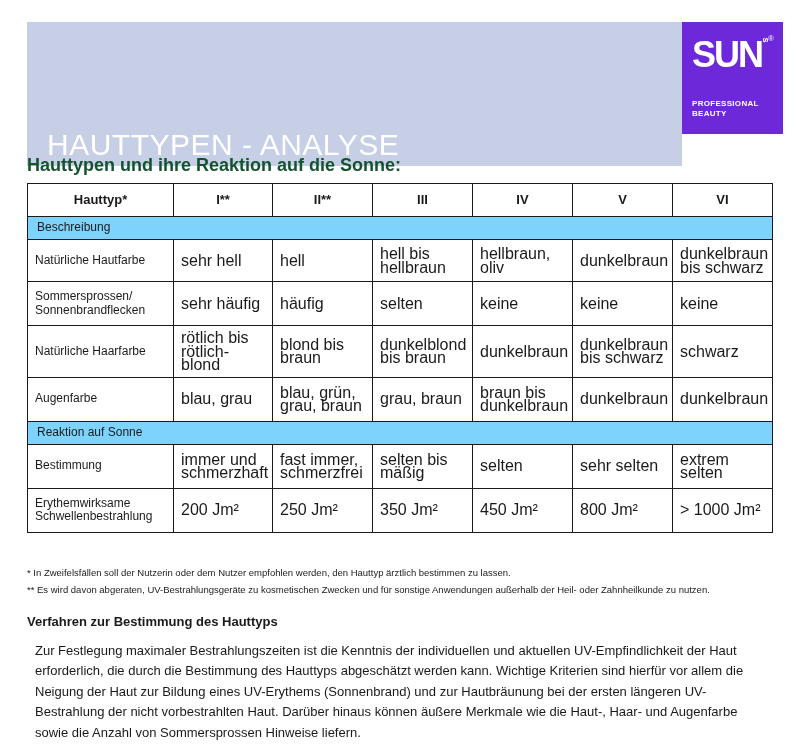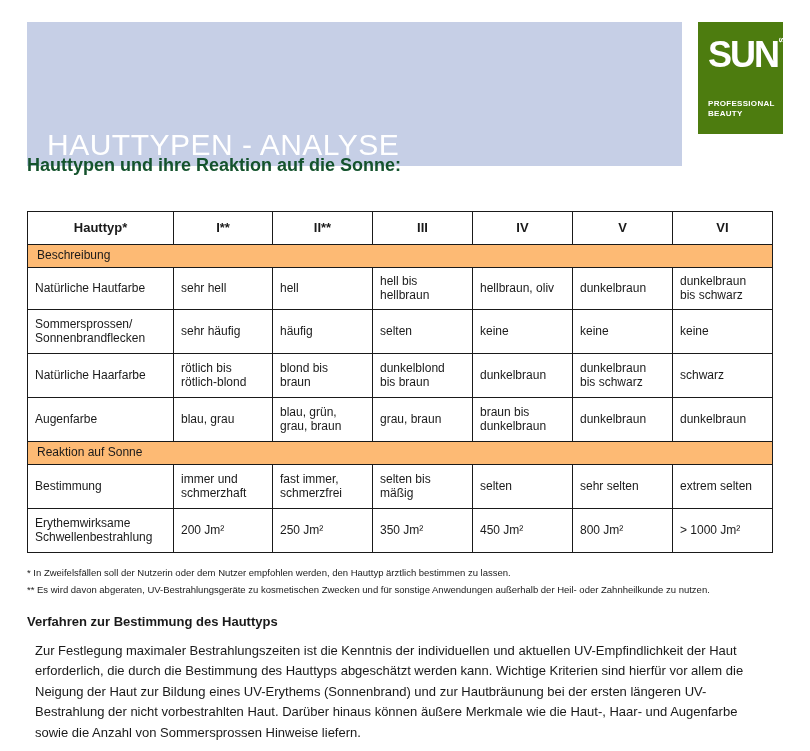--- a/index.html
+++ b/index.html
@@ -27,22 +27,22 @@
     position: absolute;
     left: 20px; bottom: 4px;
     font-size: 30px;
     letter-spacing: 0.5px;
     color: #ffffff;
     font-weight: 400;
     white-space: nowrap;
   }
   .logo-box {
     position: absolute; right: 0; top: 0;
-    width: 85px; height: 112px;
-    background: #4d7c0f;
+    width: 101px; height: 112px;
+    background: #6d28d9;
   }
   .logo-mark {
     position: absolute;
     left: 10px; top: 13px;
     width: 82px; height: 46px;
   }
   .logo-sun {
     font-size: 36px;
     font-weight: bold;
     color: #ffffff;
@@ -82,21 +82,20 @@
     font-size: 18px;
     font-weight: bold;
     color: #14532d;
   }
 
   
   .tbl-wrap {
     position: absolute;
     left: 27px; top: 183px;
     width: 745px;
-    margin-top: 28px;
   }
   table.skin {
     width: 745px;
     border-collapse: collapse;
     table-layout: fixed;
     font-size: 11.5px;
     color: #1a1a1a;
   }
   table.skin td, table.skin th {
     border: 1px solid #1a1a1a;
@@ -108,28 +107,28 @@
   }
   table.skin thead th {
     text-align: center;
     font-weight: bold;
     font-size: 13px;
     height: 33px;
     padding: 4px 6px;
   }
   table.skin thead th.first { text-align: center; }
   tr.section td {
-    background: #fdba74;
+    background: #7dd3fc;
     font-size: 12px;
     font-weight: normal;
     height: 23px;
     padding: 3px 9px;
   }
   td.rowlabel { font-size: 12px; }
-  td.cell { font-size: 12px; }
+  td.cell { font-size: 16px; }
   .r-nat   td { height: 42px; }
   .r-somm  td { height: 44px; }
   .r-haar  td { height: 44px; }
   .r-augen td { height: 44px; }
   .r-sonn  td { height: 44px; }
   .r-braun td { height: 44px; }
   .r-ery   td { height: 44px; }
 
   
   col.c0 { width: 146px; }

